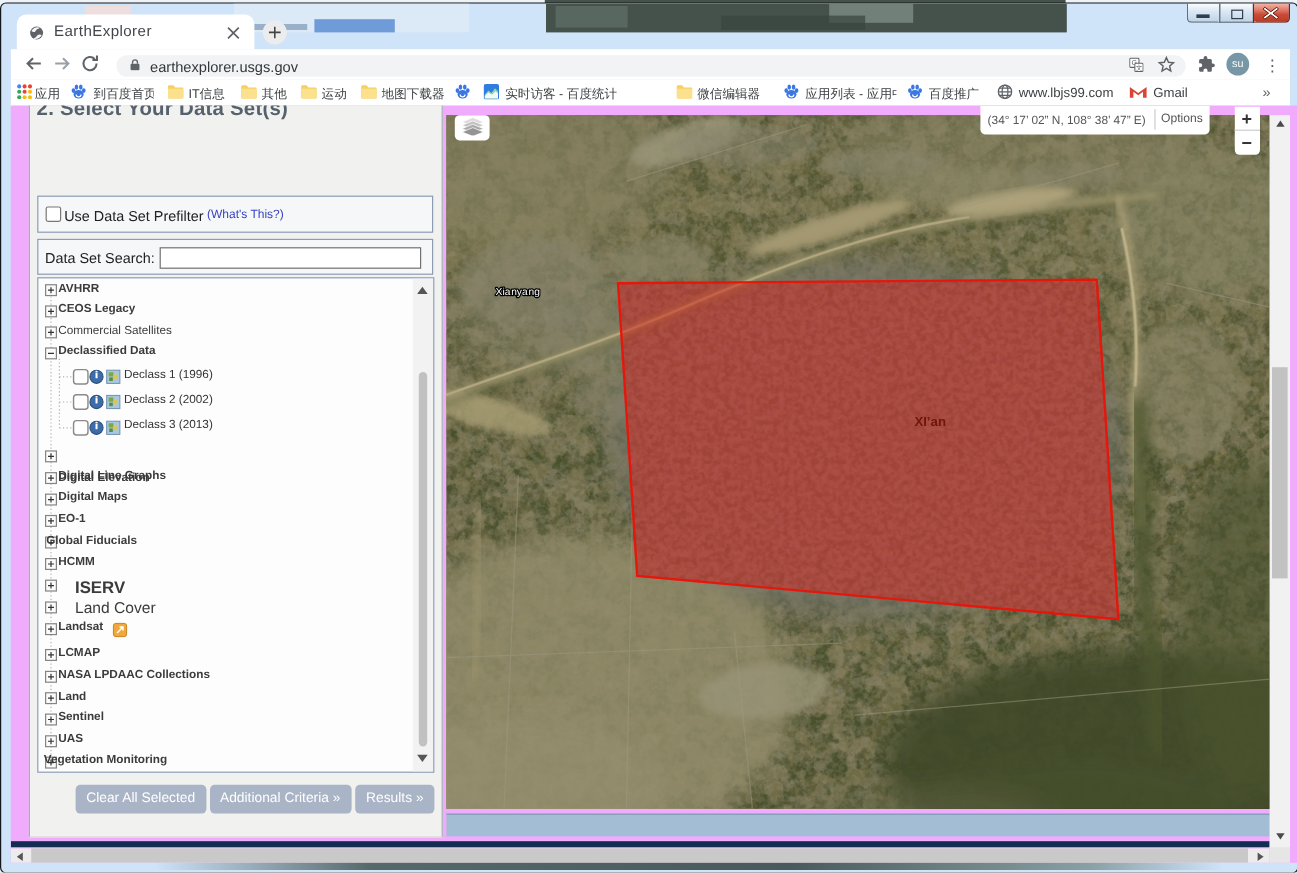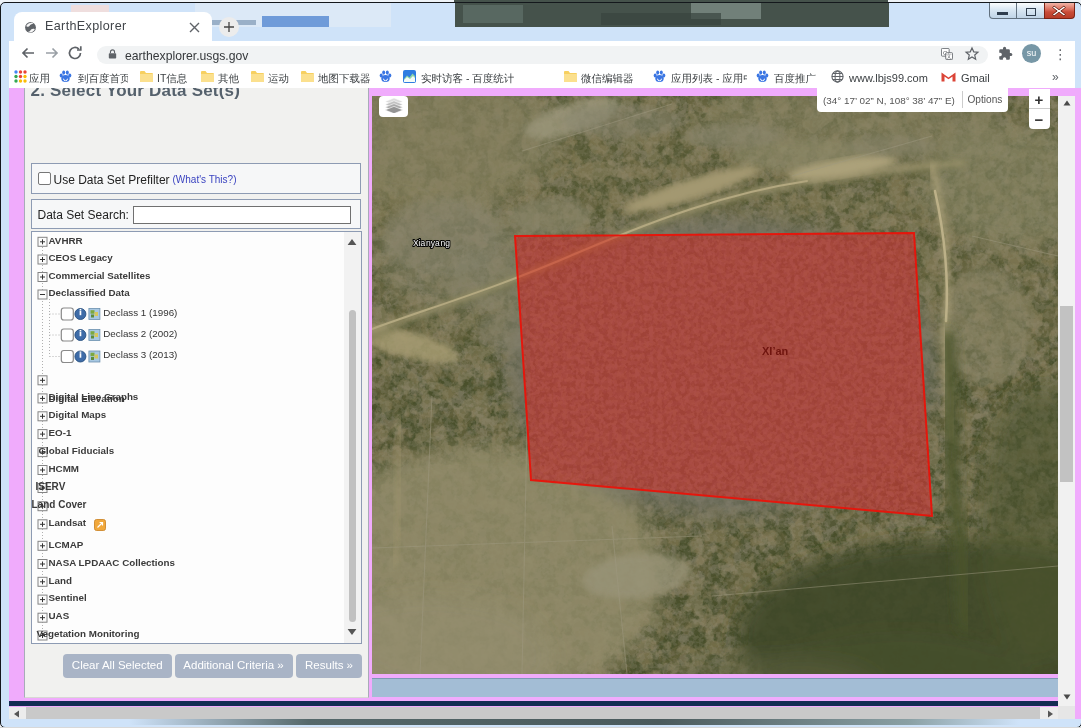--- a/index.html
+++ b/index.html
@@ -287,30 +287,30 @@
             <rect x="56.9" y="119.0" width="11" height="11" fill="#a8c8e2" stroke="#6b8fae" stroke-width="0.8"></rect>
             <rect x="58.5" y="120.7" width="4" height="3.5" fill="#7ca83f"></rect>
             <rect x="62.5" y="122.5" width="3.5" height="4" fill="#d6c75e"></rect>
             <rect x="59" y="125.0" width="3" height="3" fill="#5e8c3a"></rect>
           </g>
         <rect x="62.5" y="287.5" width="11" height="11" rx="2" fill="#f1a83b" stroke="#c87f1d" stroke-width="0.8"></rect>
           <path d="M65.5 295.5 L70.5 290.5 M67.6 290.5 h2.9 v2.9" stroke="#fff" stroke-width="1.2" fill="none"></path>
       </svg>
       <div class="abs" style="left:17px;top:2.5px;font-size:9.8px;font-weight:bold;color:#3b3b3b;white-space:nowrap;">AVHRR</div>
       <div class="abs" style="left:17px;top:20.2px;font-size:9.8px;font-weight:bold;color:#3b3b3b;white-space:nowrap;">CEOS Legacy</div>
-      <div class="abs" style="left:17px;top:37.7px;font-size:9.8px;font-weight:bold;color:#3b3b3b;white-space:nowrap;">Commercial Satellites</div>
+      <div class="abs" style="left:17px;top:37.7px;font-size:9.8px;font-weight:normal;color:#3b3b3b;white-space:nowrap;">Commercial Satellites</div>
       <div class="abs" style="left:17px;top:55.2px;font-size:9.8px;font-weight:bold;color:#3b3b3b;white-space:nowrap;">Declassified Data</div>
       <div class="abs" style="left:17px;top:141.0px;font-size:9.8px;font-weight:bold;color:#3b3b3b;white-space:nowrap;margin-top:20px;">Digital Elevation</div>
       <div class="abs" style="left:17px;top:159.1px;font-size:9.8px;font-weight:bold;color:#3b3b3b;white-space:nowrap;">Digital Line Graphs</div>
       <div class="abs" style="left:17px;top:177.0px;font-size:9.8px;font-weight:bold;color:#3b3b3b;white-space:nowrap;">Digital Maps</div>
       <div class="abs" style="left:17px;top:194.8px;font-size:9.8px;font-weight:bold;color:#3b3b3b;white-space:nowrap;text-align:center;">EO-1</div>
       <div class="abs" style="left:7px;top:212.8px;font-size:9.8px;font-weight:bold;color:#3b3b3b;white-space:nowrap;">Global Fiducials</div>
       <div class="abs" style="left:17px;top:230.7px;font-size:9.8px;font-weight:bold;color:#3b3b3b;white-space:nowrap;">HCMM</div>
-      <div class="abs" style="left:4px;top:248.7px;font-size:10px;font-weight:bold;color:#3b3b3b;white-space:nowrap;">ISERV</div>
-      <div class="abs" style="left:0;top:266.9px;font-size:10px;font-weight:bold;color:#3b3b3b;white-space:nowrap;">Land Cover</div>
+      <div class="abs" style="left:31px;top:248.7px;font-size:14px;font-weight:bold;color:#3b3b3b;white-space:nowrap;">ISERV</div>
+      <div class="abs" style="left:31px;top:266.9px;font-size:13px;font-weight:normal;color:#3b3b3b;white-space:nowrap;">Land Cover</div>
       <div class="abs" style="left:17px;top:285.0px;font-size:9.8px;font-weight:bold;color:#3b3b3b;white-space:nowrap;">Landsat</div>
       <div class="abs" style="left:17px;top:306.5px;font-size:9.8px;font-weight:bold;color:#3b3b3b;white-space:nowrap;">LCMAP</div>
       <div class="abs" style="left:17px;top:324.7px;font-size:9.8px;font-weight:bold;color:#3b3b3b;white-space:nowrap;">NASA LPDAAC Collections</div>
       <div class="abs" style="left:17px;top:342.5px;font-size:9.8px;font-weight:bold;color:#3b3b3b;white-space:nowrap;">Land</div>
       <div class="abs" style="left:17px;top:360.3px;font-size:9.8px;font-weight:bold;color:#3b3b3b;white-space:nowrap;">Sentinel</div>
       <div class="abs" style="left:17px;top:378.4px;font-size:9.8px;font-weight:bold;color:#3b3b3b;white-space:nowrap;">UAS</div>
       <div class="abs" style="left:5px;top:396.2px;font-size:9.8px;font-weight:bold;color:#3b3b3b;white-space:nowrap;">Vegetation Monitoring</div>
       <div class="abs" style="left:71.8px;top:74.7px;font-size:9.8px;color:#333;white-space:nowrap;">Declass 1 (1996)</div>
       <div class="abs" style="left:71.8px;top:95.7px;font-size:9.8px;color:#333;white-space:nowrap;">Declass 2 (2002)</div>
       <div class="abs" style="left:71.8px;top:117.2px;font-size:9.8px;color:#333;white-space:nowrap;">Declass 3 (2013)</div>

